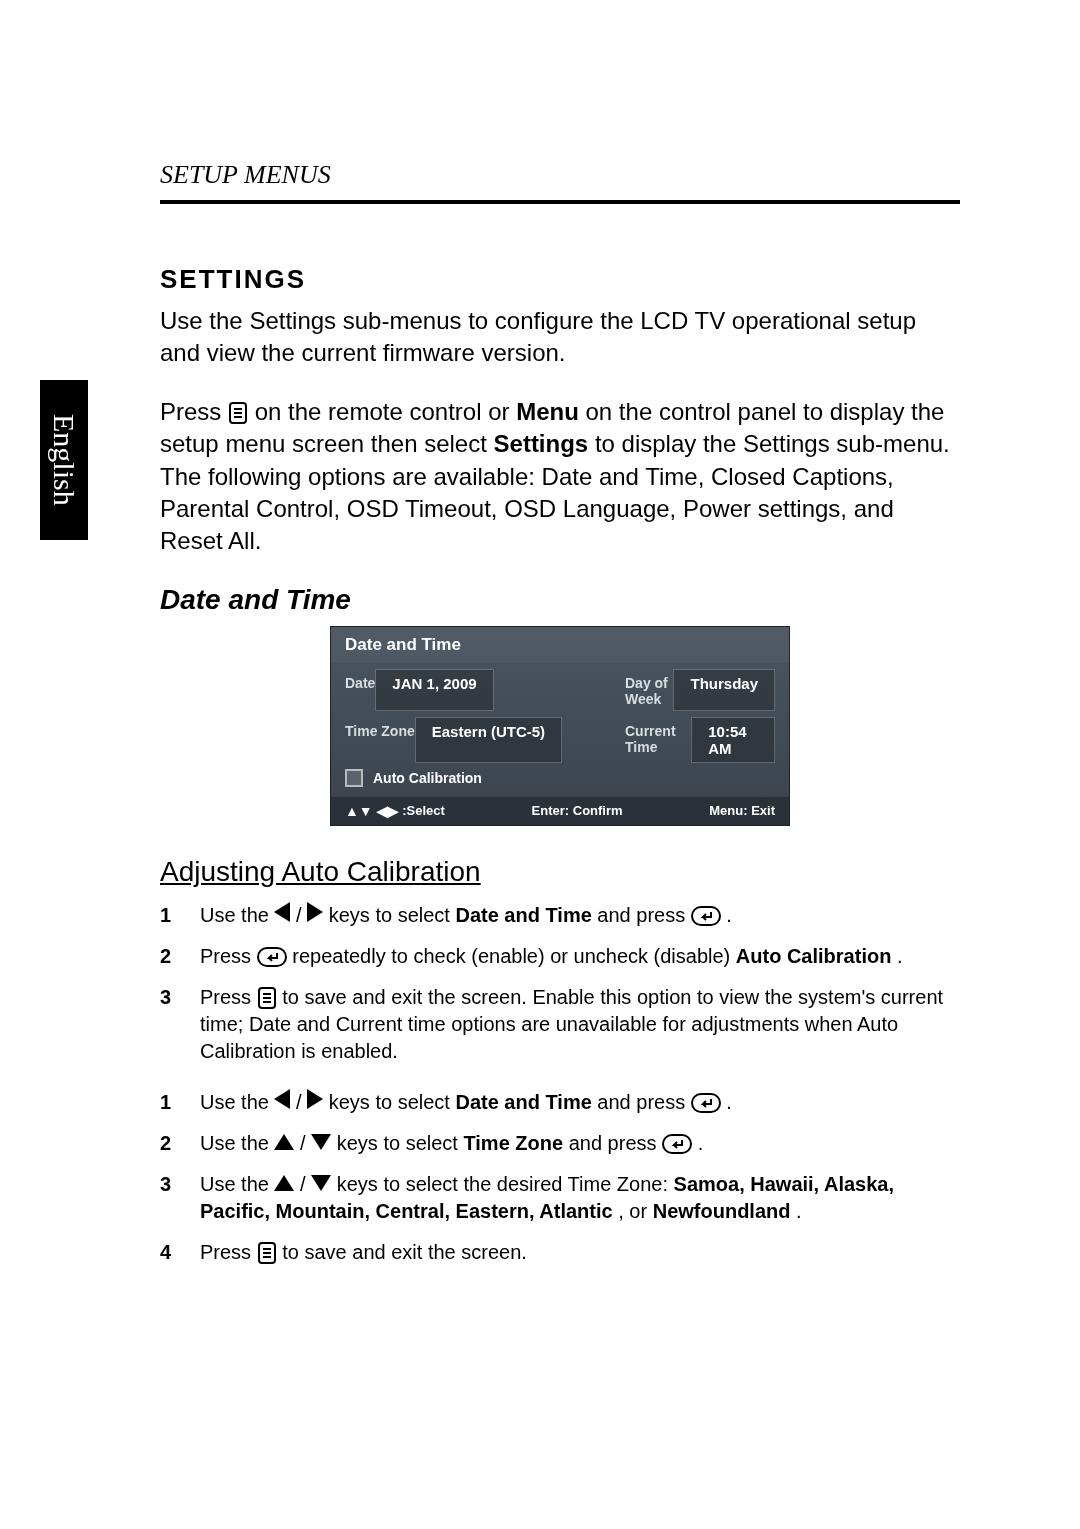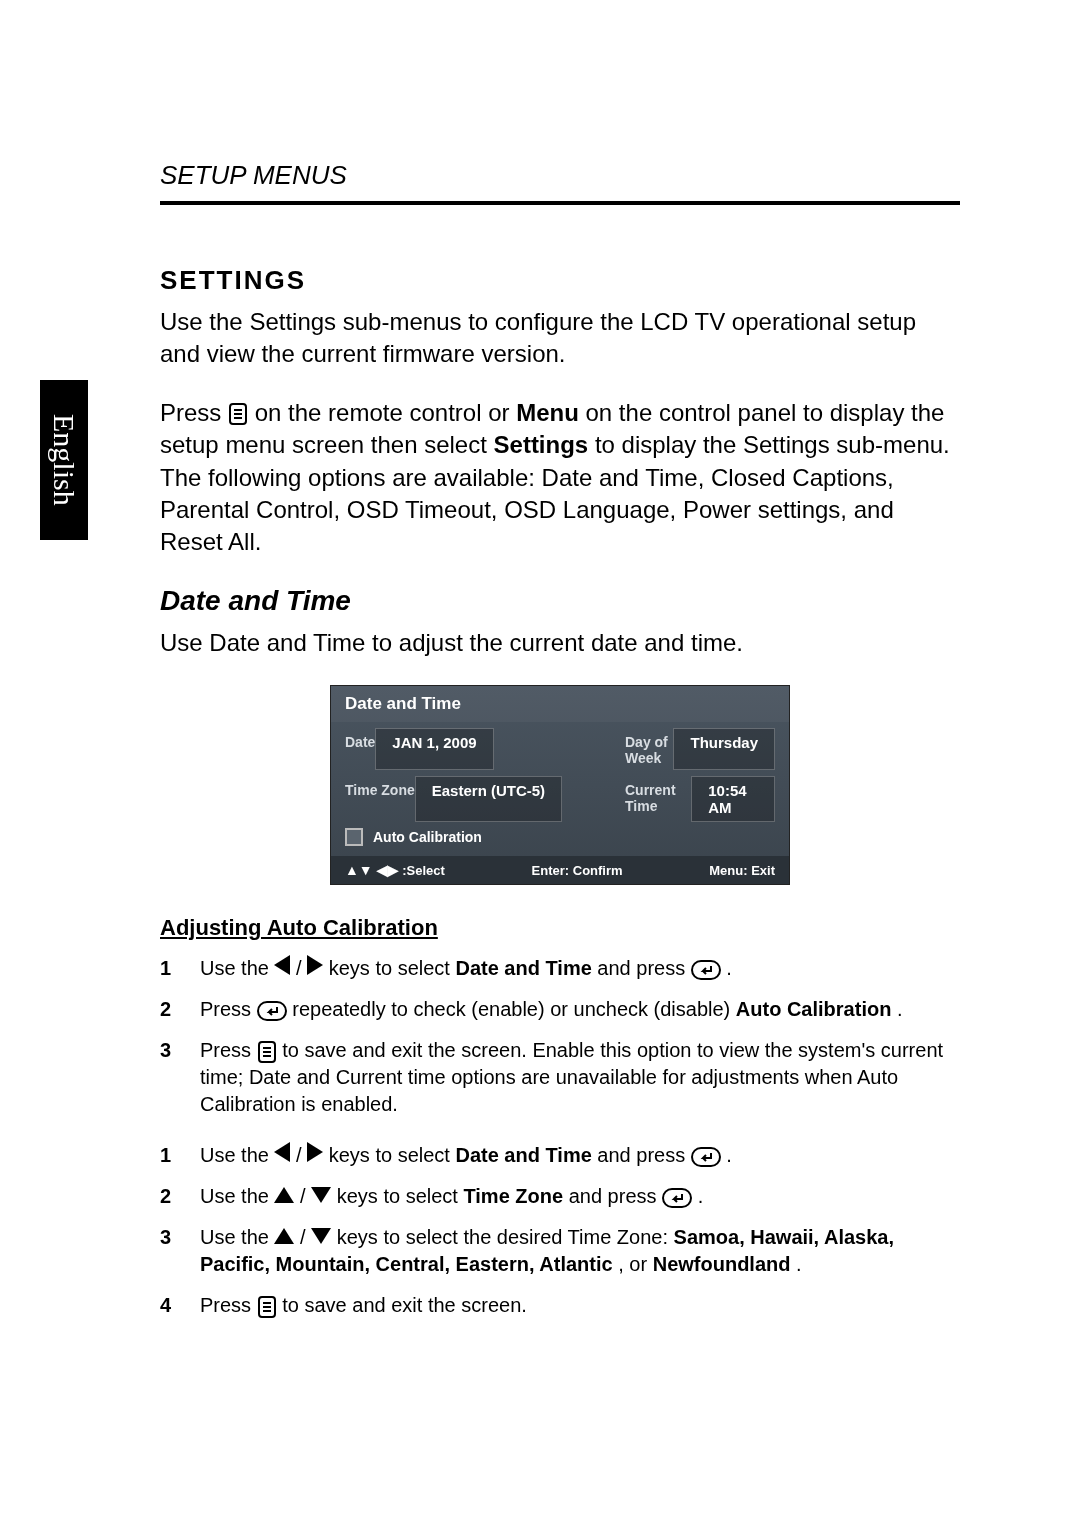--- a/index.html
+++ b/index.html
@@ -26,21 +26,21 @@
     font-size: 30px;
     writing-mode: vertical-rl;
     text-orientation: mixed;
     display: flex;
     align-items: center;
     justify-content: center;
     font-family: "Times New Roman", serif;
   }
   .running-head {
     font-style: italic;
-    font-family: Liberation Sans, sans-serif;
+    font-family: Liberation Serif, serif;
     font-size: 26px;
     margin-bottom: 10px;
   }
   .thick-rule {
     border: none;
     border-top: 4px solid #000;
     margin-bottom: 60px;
   }
   .h-settings {
     font-size: 26px;
@@ -131,22 +131,22 @@
     display: flex;
     justify-content: space-between;
     align-items: center;
     background: #2a3138;
     padding: 6px 14px;
     font-size: 13px;
     font-weight: bold;
   }
   .sb-foot-left { display: flex; align-items: center; gap: 4px; }
   .subhead {
-    font-size: 22px;
-    font-weight: bold;
+    font-size: 28px;
+    font-weight: normal;
     text-decoration: underline;
     margin: 10px 0 14px 0;
   }
   ol.steps {
     list-style: none;
     counter-reset: step;
     margin-bottom: 24px;
   }
   ol.steps > li {
     counter-increment: step;
@@ -215,21 +215,20 @@
         </svg>
     </span>
     <span> on the remote control or </span>
     <span class="bold">Menu</span>
     <span> on the control panel to display the setup menu screen then select </span>
     <span class="bold">Settings</span>
     <span> to display the Settings sub-menu. The following options are available: Date and Time, Closed Captions, Parental Control, OSD Timeout, OSD Language, Power settings, and Reset All.</span>
   </p>
 
   <div class="h-datetime">Date and Time</div>
-  <p class="para">Use Date and Time to adjust the current date and time.</p>
 
   <div class="screenshot-box">
     <div class="sb-title">Date and Time</div>
     <div class="sb-body">
       <div class="sb-row">
         <div class="sb-col">
           <div class="sb-label">Date</div>
           <div class="sb-field">JAN 1, 2009</div>
         </div>
         <div class="sb-col narrow">

